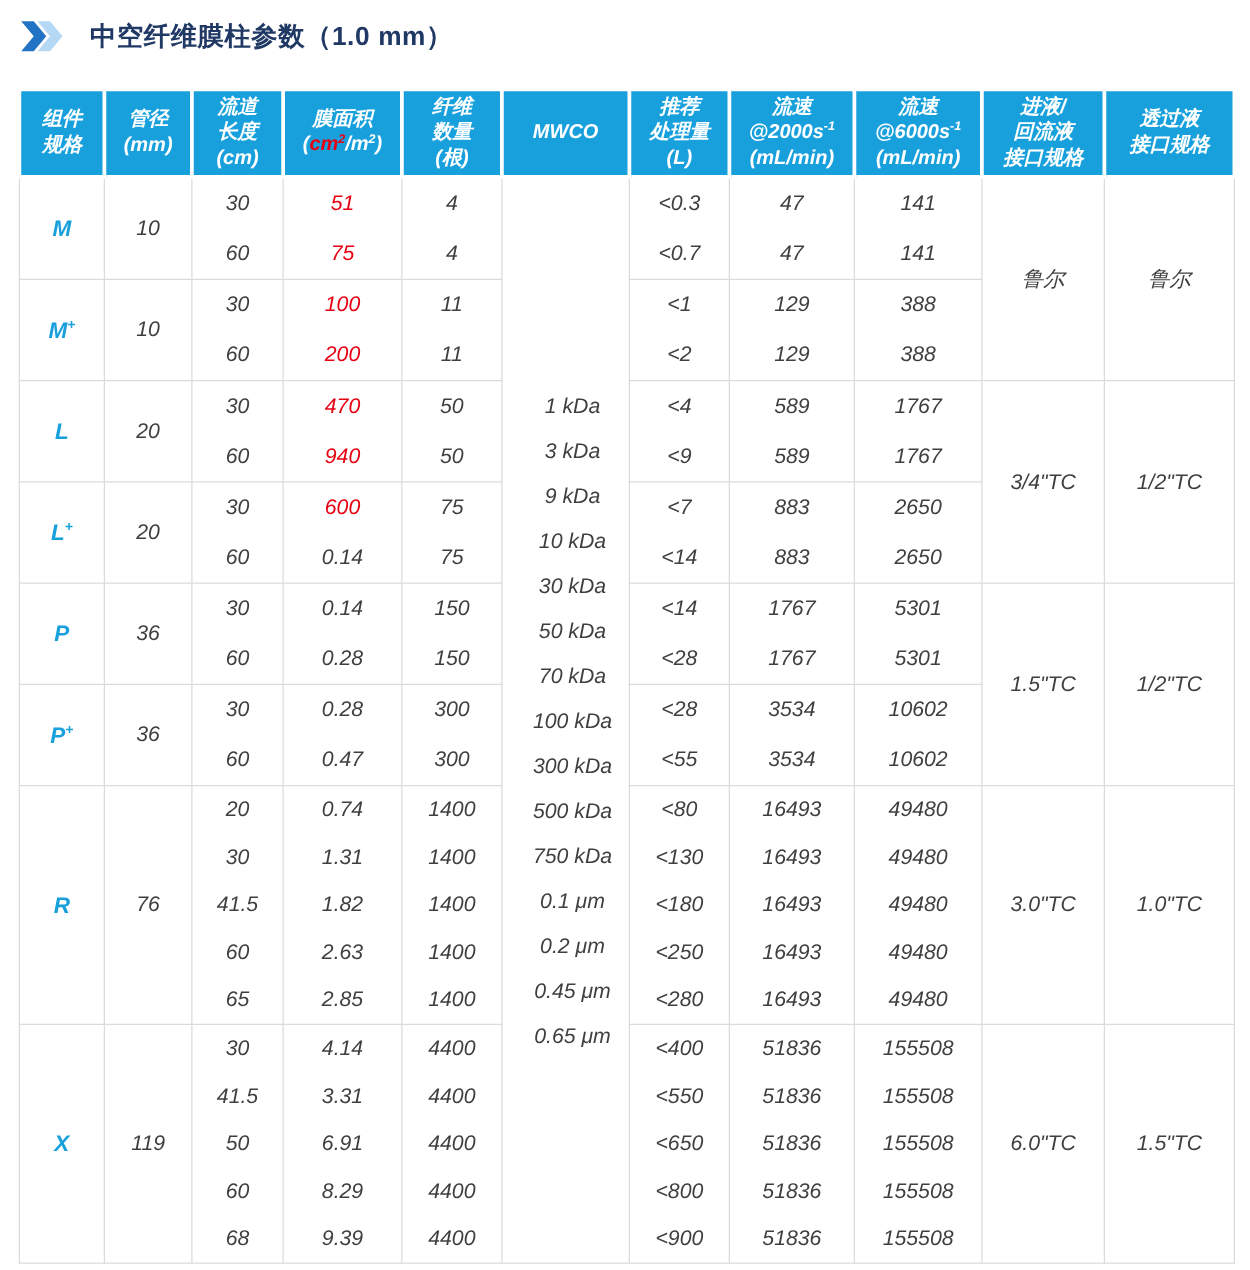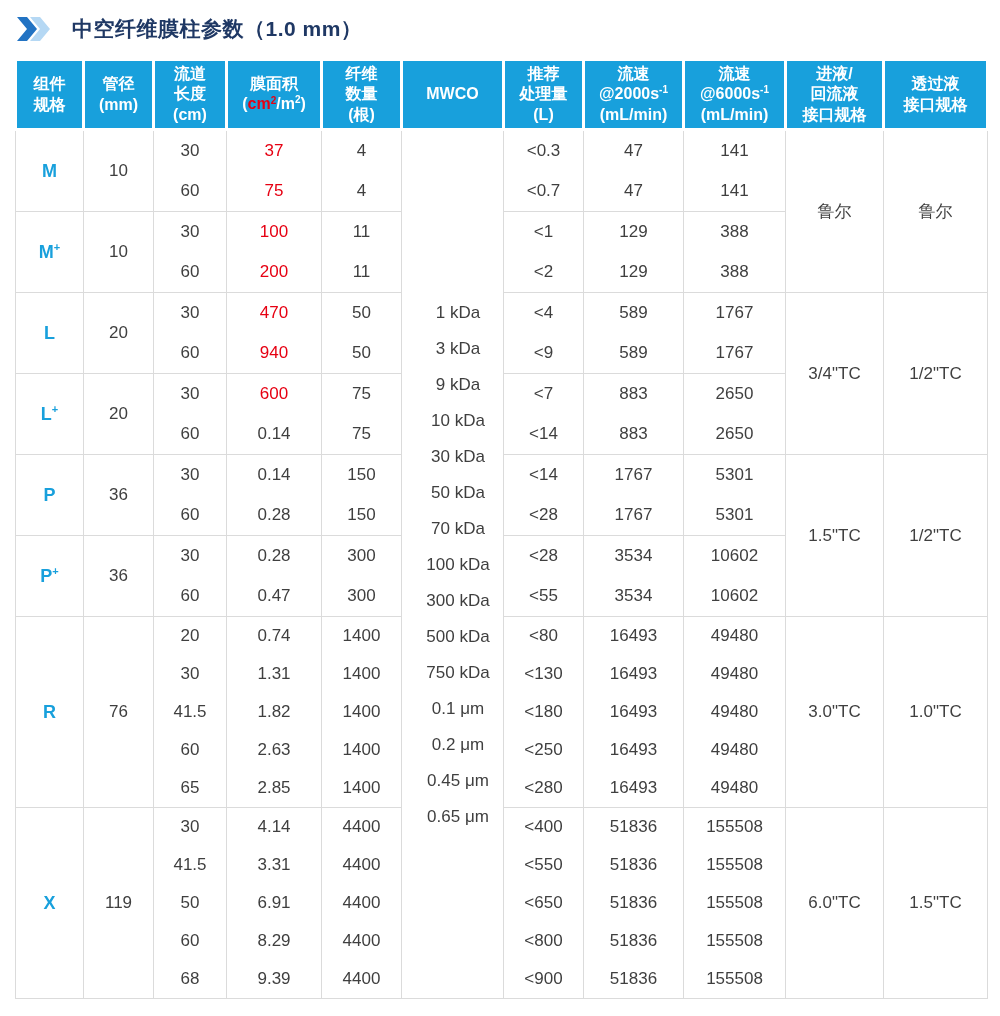--- a/index.html
+++ b/index.html
@@ -3,26 +3,26 @@
 <meta charset="utf-8">
 <style>
   :root{
     --accent:#18A0DC; --red:#E60012; --navy:#1F3864; --grid:#DBDBDB;
     --text:#3F3F3F; --chev-dark:#2273C3; --chev-light:#B5D8F4;
   }
   *{box-sizing:border-box;}
   html,body{margin:0;padding:0;background:#fff;}
   body{width:1000px;height:1016px;font-family:"Liberation Sans","DejaVu Sans",sans-serif;color:var(--text);overflow:hidden;}
   .page{width:1000px;height:1016px;padding:12px 14px 0 14px;}
-  .title-row{display:flex;align-items:center;gap:20px;height:34px;margin:0 0 12px 2px;}
+  .title-row{display:flex;align-items:center;gap:20px;height:34px;margin:0 0 24px 2px;}
   .chevrons{width:36px;height:26px;flex:0 0 auto;}
   .chevrons .c1{fill:var(--chev-dark);}
   .chevrons .c2{fill:var(--chev-light);}
   .page-title{font-size:21px;font-weight:bold;color:var(--navy);letter-spacing:.5px;}
-  table{border-collapse:collapse;table-layout:fixed;width:972px;}
+  table{border-collapse:collapse;table-layout:fixed;width:972px;font-style:italic;}
   th{background:var(--accent);color:#fff;font-weight:bold;font-size:16px;line-height:1.28;
      border:3px solid #fff;height:70px;padding:0;text-align:center;vertical-align:middle;}
   th sup{font-size:10px;}
   td{border:1px solid var(--grid);font-size:17px;text-align:center;vertical-align:middle;padding:0;}
   .l2{height:40px;line-height:40px;}
   .l5{height:38px;line-height:38px;}
   .spec{color:var(--accent);font-weight:bold;font-size:18px;}
   .spec sup{font-size:11px;}
   .red{color:var(--red);text-align:center;}
   td.mwco{text-align:center;padding-left:11px;}
@@ -109,21 +109,21 @@
       </thead>
     <tbody>
         <tr style="height: 80px;">
           <td><span class="spec">M</span></td>
           <td><span>10</span></td>
           <td>
             <div class="l2">30</div>
             <div class="l2">60</div>
           </td>
           <td>
-            <div class="l2 red">37</div>
+            <div class="l2 red">51</div>
             <div class="l2 red">75</div>
           </td>
           <td>
             <div class="l2">4</div>
             <div class="l2">4</div>
           </td>
           <td class="mwco" rowspan="8">
             <div>1 kDa</div>
             <div>3 kDa</div>
             <div>9 kDa</div>

